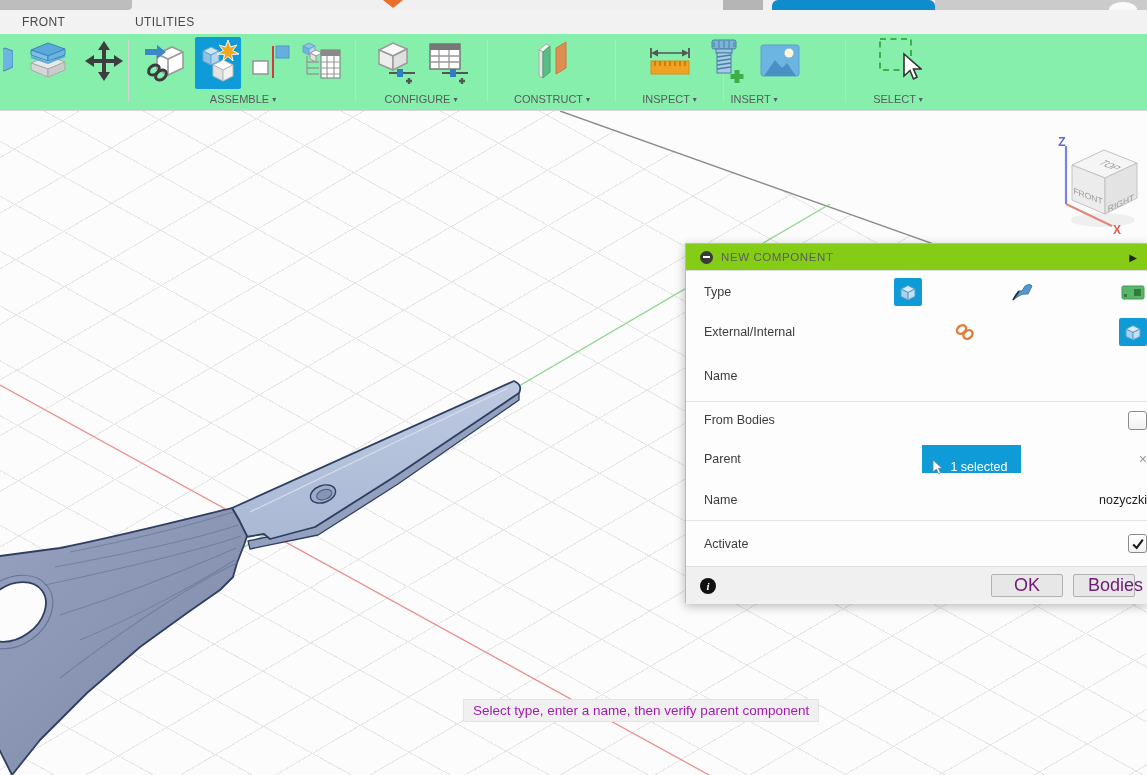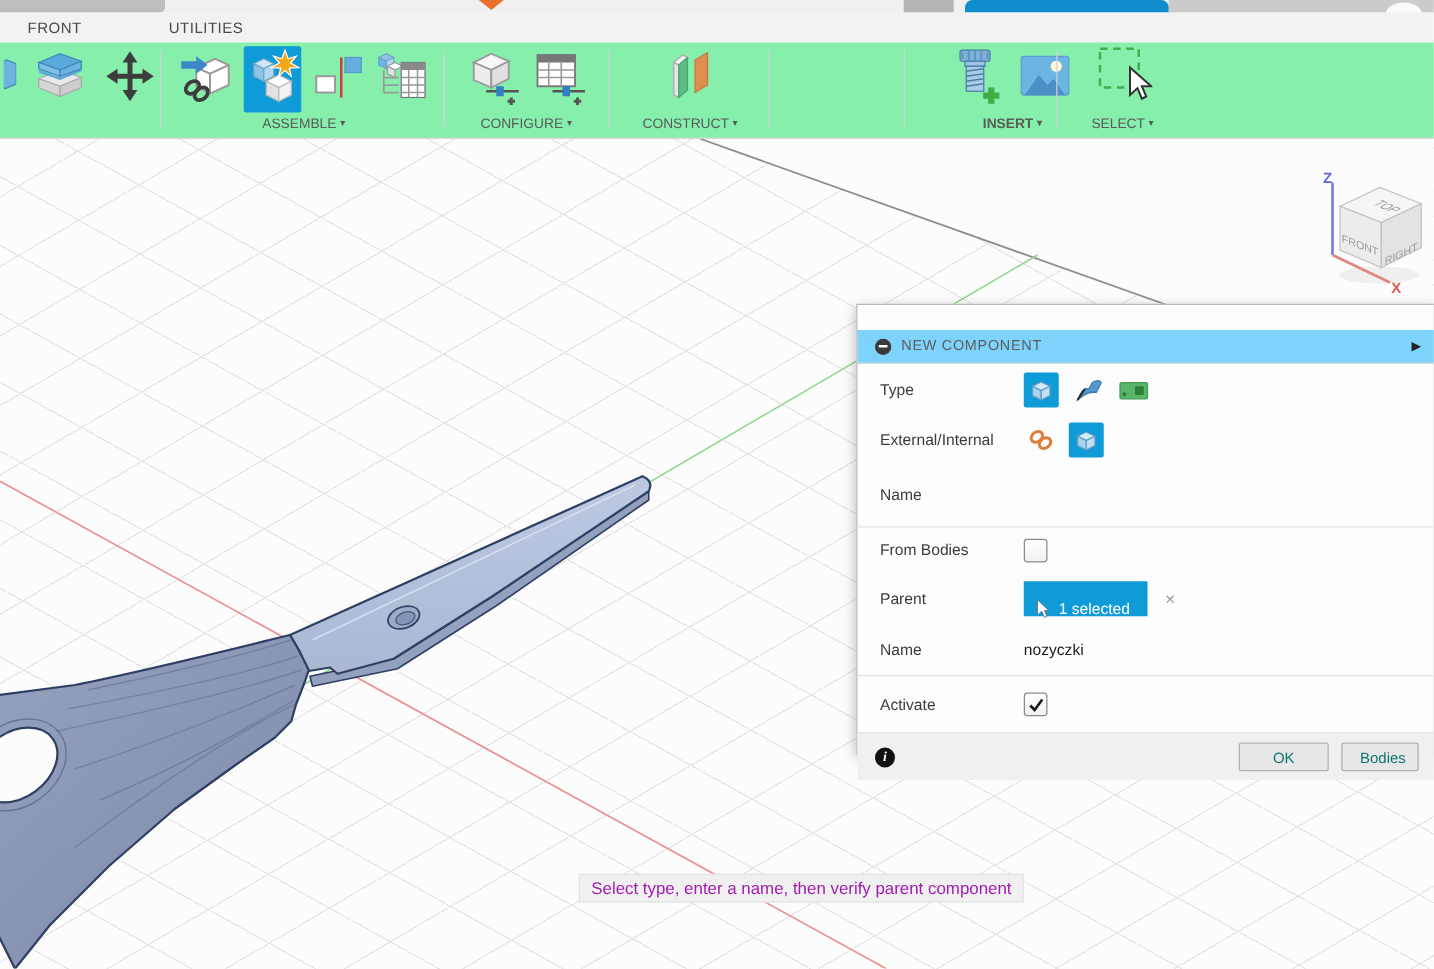--- a/index.html
+++ b/index.html
@@ -38,42 +38,42 @@
     background:repeating-linear-gradient(to bottom, transparent 0 47px, #e6e6e6 47px 48px),
                repeating-linear-gradient(to bottom, transparent 0 143px, #d2d2d2 143px 144px); }
   .grid-b { transform:rotate(29deg);
     background:repeating-linear-gradient(to bottom, transparent 0 47px, #e6e6e6 47px 48px),
                repeating-linear-gradient(to bottom, transparent 0 143px, #d2d2d2 143px 144px); }
   .scene { position:absolute; left:0; top:0; z-index:1; }
 
   
   .dialog { position:absolute; left:685px; top:243px; width:463px; height:360px; background:#fdfdfd;
     border:1px solid #b9b9b9; box-shadow:0 3px 10px rgba(0,0,0,.28); z-index:10; font-size:12.5px; color:#3c3c3c; }
-  .dlg-header { height:27px; background:#7dd3fc; border-bottom:1px solid #dcdcdc; display:flex; align-items:center; padding:0 10px 0 14px;margin-top:20px; }
+  .dlg-header { height:27px; background:#84cc16; border-bottom:1px solid #dcdcdc; display:flex; align-items:center; padding:0 10px 0 14px; }
   .dlg-title { font-size:11.5px; color:#5d5d5d; letter-spacing:.6px; margin-left:8px; flex:1; }
   .dlg-collapse { width:13px; height:13px; border-radius:50%; background:#3a3a3a; position:relative; cursor:pointer; }
   .dlg-collapse::after { content:""; position:absolute; left:3px; top:5.5px; width:7px; height:2px; background:#fff; }
   .dlg-expand { color:#222; font-size:10px; cursor:pointer; }
-  .dlg-row { display:flex; align-items:center; padding:0 0 0 18px; }
+  .dlg-row { display:flex; align-items:center; padding:0 0 0 18px;justify-content:space-between; }
   .dlg-label { width:115px; flex:0 0 115px; }
   .dlg-sep { border-top:1px solid #e3e3e3; }
   .typebtn { width:28px; height:28px; background:#0f9bd7; border-radius:2px; display:inline-flex; align-items:center; justify-content:center; cursor:pointer; }
   .plainbtn { width:28px; height:28px; display:inline-flex; align-items:center; justify-content:center; cursor:pointer; }
   .name-input { width:300px; height:28px; border:1px solid #c9c9c9; padding:0 8px; font-size:13px; color:#333;
     font-family:"Liberation Sans", sans-serif; background:#fff; }
   .checkbox { width:19px; height:19px; border:1px solid #8a8a8a; border-radius:3px;
     background:linear-gradient(#ffffff,#f1f1f1); display:inline-flex; align-items:center; justify-content:center; cursor:pointer; }
   .parentbtn { height:28px; background:#0f9bd7; color:#fff; display:inline-flex; align-items:center; gap:7px;
     padding:16px 14px 0 10px; font-size:12.5px; cursor:pointer; }
   .clear-x { color:#9a9a9a; font-size:14px; margin-left:14px; cursor:pointer; }
   .dlg-footer { height:38px; background:#f0f0f0; border-top:1px solid #e0e0e0; display:flex; align-items:center; padding:0 10px 0 14px; }
   .info-icon { width:16px; height:16px; border-radius:50%; background:#111; color:#fff; font-size:11px; font-weight:bold;
     display:inline-flex; align-items:center; justify-content:center; font-family:"Liberation Serif", serif; font-style:italic; }
-  .btn { height:23px; background:#e7e7e7; border:1px solid #b1b1b1; border-radius:2px; color:#0f766e;
-    font-size:12px; padding:0 14px; margin-left:10px; font-family:"Liberation Sans", sans-serif; cursor:pointer; }
+  .btn { height:23px; background:#e7e7e7; border:1px solid #b1b1b1; border-radius:2px; color:#701a75;
+    font-size:18px; padding:0 14px; margin-left:10px; font-family:"Liberation Sans", sans-serif; cursor:pointer; }
   .btn.ok { width:72px; margin-left:auto; }
   .btn.cancel { width:62px; margin-right:2px; }
 
   
   .status-tip { position:absolute; left:463px; top:699px; z-index:9; background:#f0f0f0; border:1px solid #e3e3e3;
     padding:3px 9px; font-size:13.5px; color:#a21caf; white-space:nowrap; }
 </style>
 </head>
 <body>
 
@@ -214,23 +214,39 @@
           <polygon points="10,12 14,14 14,40 10,38" fill="#e5e5e5" stroke="#aaa"></polygon>
           <polygon points="14,14 21,8 21,34 14,40" fill="#5cbd82" stroke="#49a56e"></polygon>
           <polygon points="27,10 37,4 37,30 27,36" fill="#de8e50" stroke="#c77a3e"></polygon>
         </svg>
       </span>
     </div>
     <div class="glabel"><span>CONSTRUCT</span> <span class="caret">▾</span></div>
   </div>
   <div class="vsep" style="left:615px;"></div>
 
+  <div class="tgroup" style="left:622px;width:95px;">
+    <div class="icons">
+      <span class="tbtn">
+        <svg width="46" height="46" viewBox="0 0 46 46">
+          <line x1="4" y1="10" x2="4" y2="20" stroke="#555" stroke-width="1.8"></line>
+          <line x1="42" y1="10" x2="42" y2="20" stroke="#555" stroke-width="1.8"></line>
+          <line x1="6" y1="15" x2="40" y2="15" stroke="#555" stroke-width="1.6"></line>
+          <polygon points="4,15 11,11.5 11,18.5" fill="#555"></polygon>
+            <polygon points="42,15 35,11.5 35,18.5" fill="#555"></polygon>
+          <rect x="4" y="23" width="38" height="13" fill="#f0a123" stroke="#d88f12"></rect>
+          <path d="M8 23 L8 28 M13 23 L13 28 M18 23 L18 28 M23 23 L23 28 M28 23 L28 28 M33 23 L33 28 M38 23 L38 28" stroke="#b57410" stroke-width="1.4"></path>
+        </svg>
+      </span>
+    </div>
+    <div class="glabel"><span>INSPECT</span> <span class="caret">▾</span></div>
+  </div>
   <div class="vsep" style="left:723px;"></div>
 
-  <div class="tgroup" style="left:755px;width:110px;font-weight:bold;">
+  <div class="tgroup" style="left:699px;width:110px;">
     <div class="icons" style="gap:10px;">
       <span class="tbtn">
         <svg width="42" height="48" viewBox="0 0 42 48">
           <rect x="6" y="3" width="24" height="9" rx="2" fill="#7db3d9" stroke="#4a7fa5"></rect>
           <path d="M8 5 L8 10 M13 4 L13 11 M18 4 L18 11 M23 4 L23 11 M28 5 L28 10" stroke="#5b93bd" stroke-width="1.6"></path>
           <rect x="10" y="12" width="16" height="4" fill="#9cc4e2" stroke="#4a7fa5"></rect>
           <rect x="11" y="16" width="14" height="20" fill="#a8cce8" stroke="#4a7fa5"></rect>
           <path d="M11 20 L25 18 M11 24 L25 22 M11 28 L25 26 M11 32 L25 30" stroke="#4a7fa5" stroke-width="1.4"></path>
           <path d="M31 33 L31 46 M24.5 39.5 L37.5 39.5" stroke="#3fae49" stroke-width="5"></path>
         </svg>

